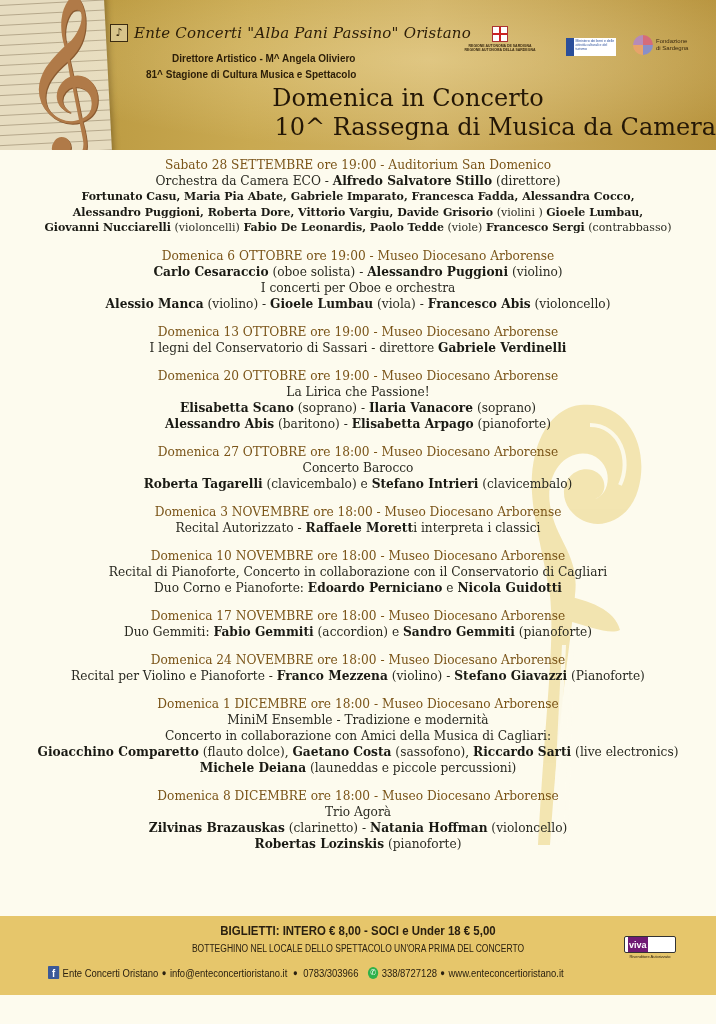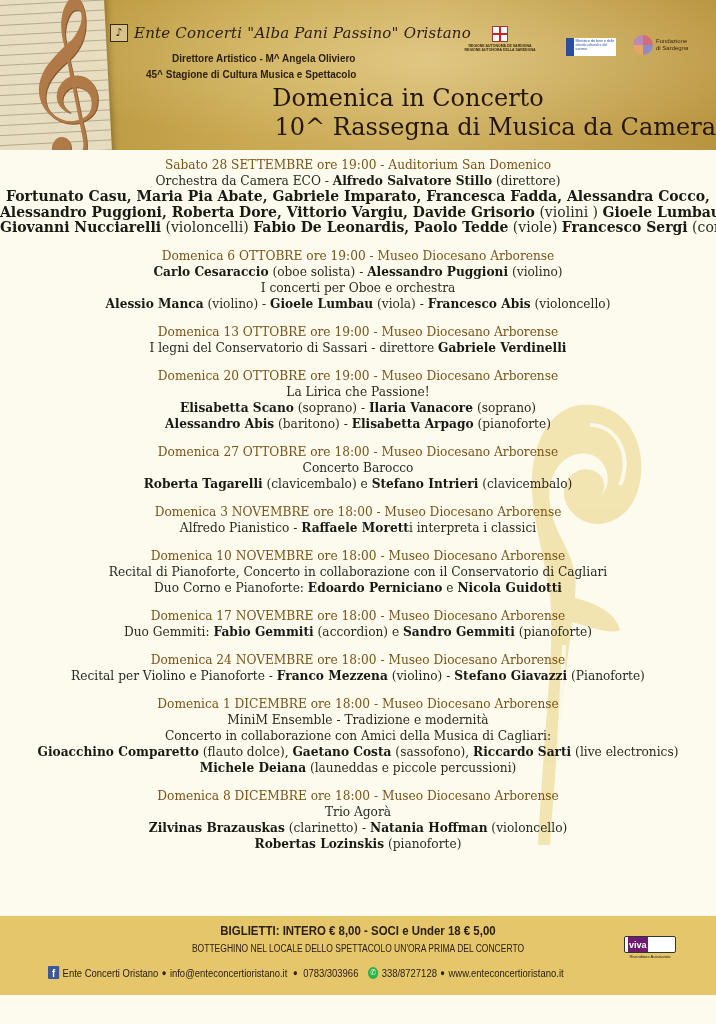--- a/index.html
+++ b/index.html
@@ -84,21 +84,21 @@
   }
   .event { margin-bottom: 12px; }
   .event-head {
     font-family: "DejaVu Serif", serif; font-size: 12.2px; color: #7a5418;
     line-height: 16px;
   }
   .line {
     font-family: "DejaVu Serif", serif; font-size: 12.2px; color: #2a2a22;
     line-height: 16px; white-space: nowrap;
   }
-  .line.small { font-size: 14px; line-height: 15.5px; }
+  .line.small { font-size: 11px; line-height: 15.5px; }
   .line b { font-weight: bold; color: #1a1a14; }
 
   
   .footer {
     position: absolute; left: 0; top: 916px; width: 716px; height: 79px;
     background: #e6c66b;
   }
   .tickets {
     position: absolute; left: 0; right: 0; top: 7px; text-align: center;
     font-family: "Liberation Sans", sans-serif; font-weight: bold; font-size: 13px; color: #2a2010;
@@ -140,21 +140,21 @@
 
 <div class="banner">
   <div class="sheet"></div>
   <div class="clef">𝄞</div>
 
   <div class="org-line">
     <div class="org-logo">♪</div>
     <div class="org-name">Ente Concerti "Alba Pani Passino" Oristano</div>
   </div>
   <div class="director">Direttore Artistico - M^ Angela Oliviero</div>
-  <div class="season">45^ Stagione di Cultura Musica e Spettacolo</div>
+  <div class="season">81^ Stagione di Cultura Musica e Spettacolo</div>
   <div class="title1">Domenica in Concerto</div>
   <div class="title2">10^ Rassegna di Musica da Camera</div>
 
   <div class="sponsor sp-sardegna">
     <div class="crest"></div>
     <div class="txt">REGIONE AUTONOMA DE SARDIGNA<br>REGIONE AUTONOMA DELLA SARDEGNA</div>
   </div>
   <div class="sponsor sp-ministero">
     <div class="blue"></div>
     <div class="txt">Ministero dei beni e delle attività culturali e del turismo</div>
@@ -201,21 +201,21 @@
       <div class="line"><b>Elisabetta Scano</b><span> (soprano) - </span><b>Ilaria Vanacore</b><span> (soprano)</span></div>
       <div class="line"><b>Alessandro Abis</b><span> (baritono) - </span><b>Elisabetta Arpago</b><span> (pianoforte)</span></div>
     </div>
     <div class="event">
       <div class="event-head">Domenica 27 OTTOBRE ore 18:00 - Museo Diocesano Arborense</div>
       <div class="line"><span>Concerto Barocco</span></div>
       <div class="line"><b>Roberta Tagarelli</b><span> (clavicembalo) e </span><b>Stefano Intrieri</b><span> (clavicembalo)</span></div>
     </div>
     <div class="event">
       <div class="event-head">Domenica 3 NOVEMBRE ore 18:00 - Museo Diocesano Arborense</div>
-      <div class="line"><span>Alfredo Pianistico - </span><b>Raffaele Morett</b><span>i interpreta i classici</span></div>
+      <div class="line"><span>Recital Autorizzato - </span><b>Raffaele Morett</b><span>i interpreta i classici</span></div>
     </div>
     <div class="event">
       <div class="event-head">Domenica 10 NOVEMBRE ore 18:00 - Museo Diocesano Arborense</div>
       <div class="line"><span>Recital di Pianoforte, Concerto in collaborazione con il Conservatorio di Cagliari</span></div>
       <div class="line"><span>Duo Corno e Pianoforte: </span><b>Edoardo Perniciano</b><span> e </span><b>Nicola Guidotti</b></div>
     </div>
     <div class="event">
       <div class="event-head">Domenica 17 NOVEMBRE ore 18:00 - Museo Diocesano Arborense</div>
       <div class="line"><span>Duo Gemmiti:  </span><b>Fabio Gemmiti</b><span> (accordion) e </span><b>Sandro Gemmiti</b><span> (pianoforte)</span></div>
     </div>

